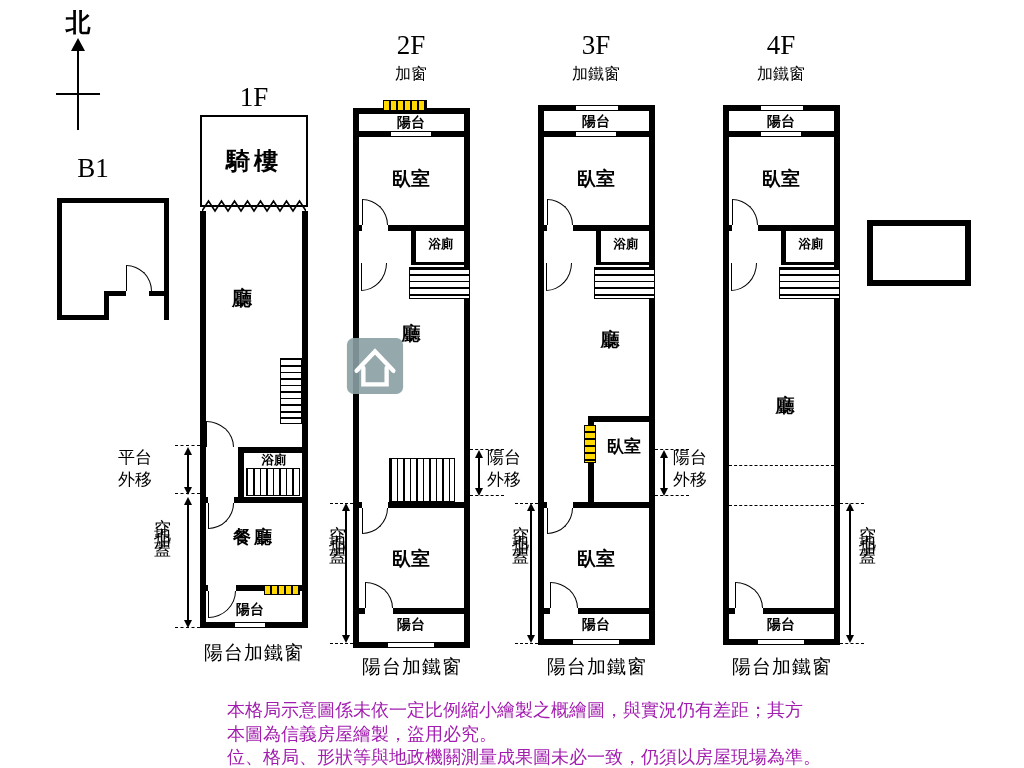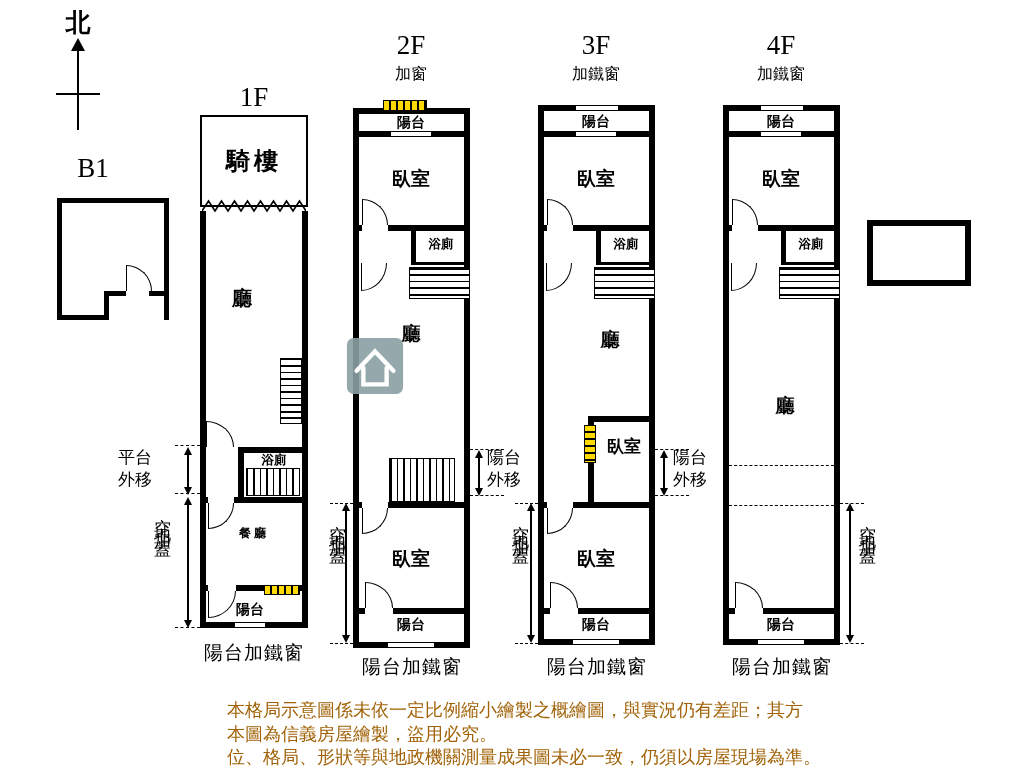--- a/index.html
+++ b/index.html
@@ -22,21 +22,21 @@
   .dash{position:absolute;height:0;border-top:1.5px dashed #000}
   .dashline{position:absolute;height:0;border-top:1.6px dashed #000}
   .dimv{position:absolute;width:1.5px;background:#000}
   .dimv::before{content:"";position:absolute;top:-2px;left:-3.2px;width:0;height:0;border-left:4px solid transparent;border-right:4px solid transparent;border-bottom:8px solid #000}
   .dimv::after{content:"";position:absolute;bottom:-2px;left:-3.2px;width:0;height:0;border-left:4px solid transparent;border-right:4px solid transparent;border-top:8px solid #000}
   .vtext{position:absolute;writing-mode:vertical-rl;text-orientation:upright;font-size:17px;letter-spacing:7px;line-height:22px}
   .shift{position:absolute;font-size:17px;line-height:22px;text-align:center}
   .grille{position:absolute;font-size:19px;text-align:center;letter-spacing:1px}
   .wm-brand{position:absolute;font-family:"Liberation Serif",serif;font-weight:bold;font-size:54px;letter-spacing:16px;color:#7d9093}
   .wm-note{position:absolute;font-size:12.5px;letter-spacing:1.5px;color:#96a6a8}
-  .disc{position:absolute;font-family:"Liberation Serif",serif;font-size:18px;line-height:23.5px;color:#a16207}
+  .disc{position:absolute;font-family:"Liberation Serif",serif;font-size:18px;line-height:23.5px;color:#a21caf}
 </style>
 </head>
 <body>
 
 <div id="canvas">
 
   <div class="lbl" style="left:58px;top:6px;width:40px;font-size:25px;font-weight:bold">北</div>
   <div>
     <div class="abs" style="left:71px;top:38px;width:0;height:0;border-left:7px solid transparent;border-right:7px solid transparent;border-bottom:13px solid #000"></div>
     <div class="w" style="left:77px;top:48px;width:2px;height:82px"></div>
@@ -68,21 +68,21 @@
     <div class="lbl room" style="left:12px;top:170px;width:60px;font-size:20px">廳</div>
     <div class="stairs-h" style="left:80px;top:243px;width:22px;height:66px"></div>
     <div class="door door-tr" style="left:6px;top:306px;width:28px;height:26px"></div>
     <div class="w" style="left:38px;top:332px;width:70px;height:6px"></div>
     <div class="w" style="left:38px;top:332px;width:6px;height:56px"></div>
     <div class="lbl room" style="left:46px;top:337px;width:56px;font-size:12.5px">浴廁</div>
     <div class="stairs-v" style="left:46px;top:353px;width:54px;height:28px"></div>
     <div class="w" style="left:0;top:382px;width:8px;height:6px"></div>
     <div class="w" style="left:34px;top:382px;width:74px;height:6px"></div>
     <div class="door door-br" style="left:8px;top:388px;width:26px;height:26px"></div>
-    <div class="lbl room" style="left:22px;top:410px;width:64px;font-size:12px;letter-spacing:3px">餐廳</div>
+    <div class="lbl room" style="left:22px;top:410px;width:64px;font-size:18px;letter-spacing:3px">餐廳</div>
     <div class="w" style="left:0;top:470px;width:8px;height:6px"></div>
     <div class="w" style="left:36px;top:470px;width:72px;height:6px"></div>
     <div class="door door-br" style="left:8px;top:476px;width:28px;height:27px"></div>
     <div class="win" style="left:64px;top:470px;width:36px;height:10px"></div>
     <div class="lbl room" style="left:28px;top:486px;width:44px;font-size:14px">陽台</div>
     <div class="wingap" style="left:35px;top:507px;width:30px;height:6px"></div>
   </div>
   <div class="shift" style="left:112px;top:447px;width:46px">
     <div>平台</div>
     <div>外移</div>

